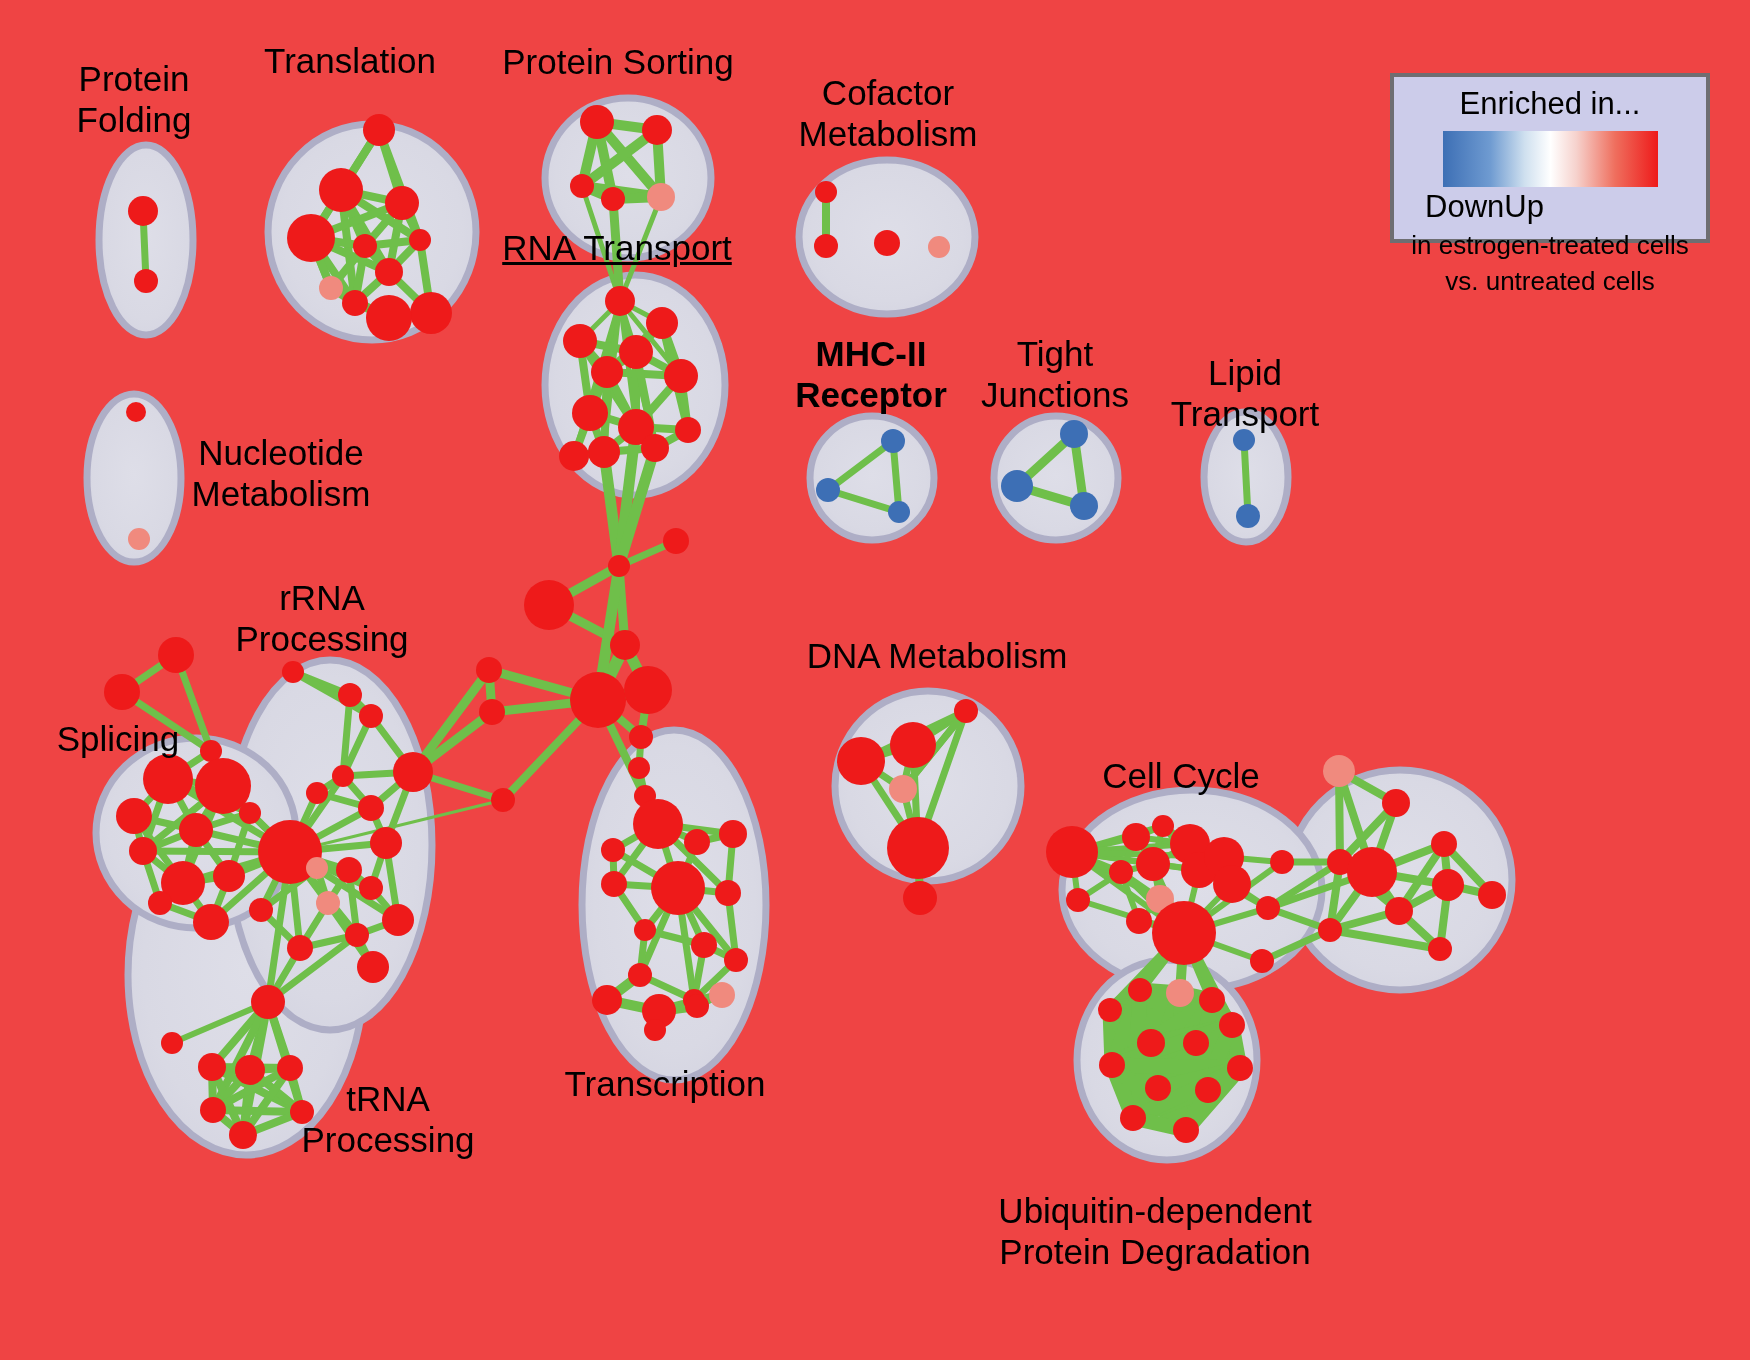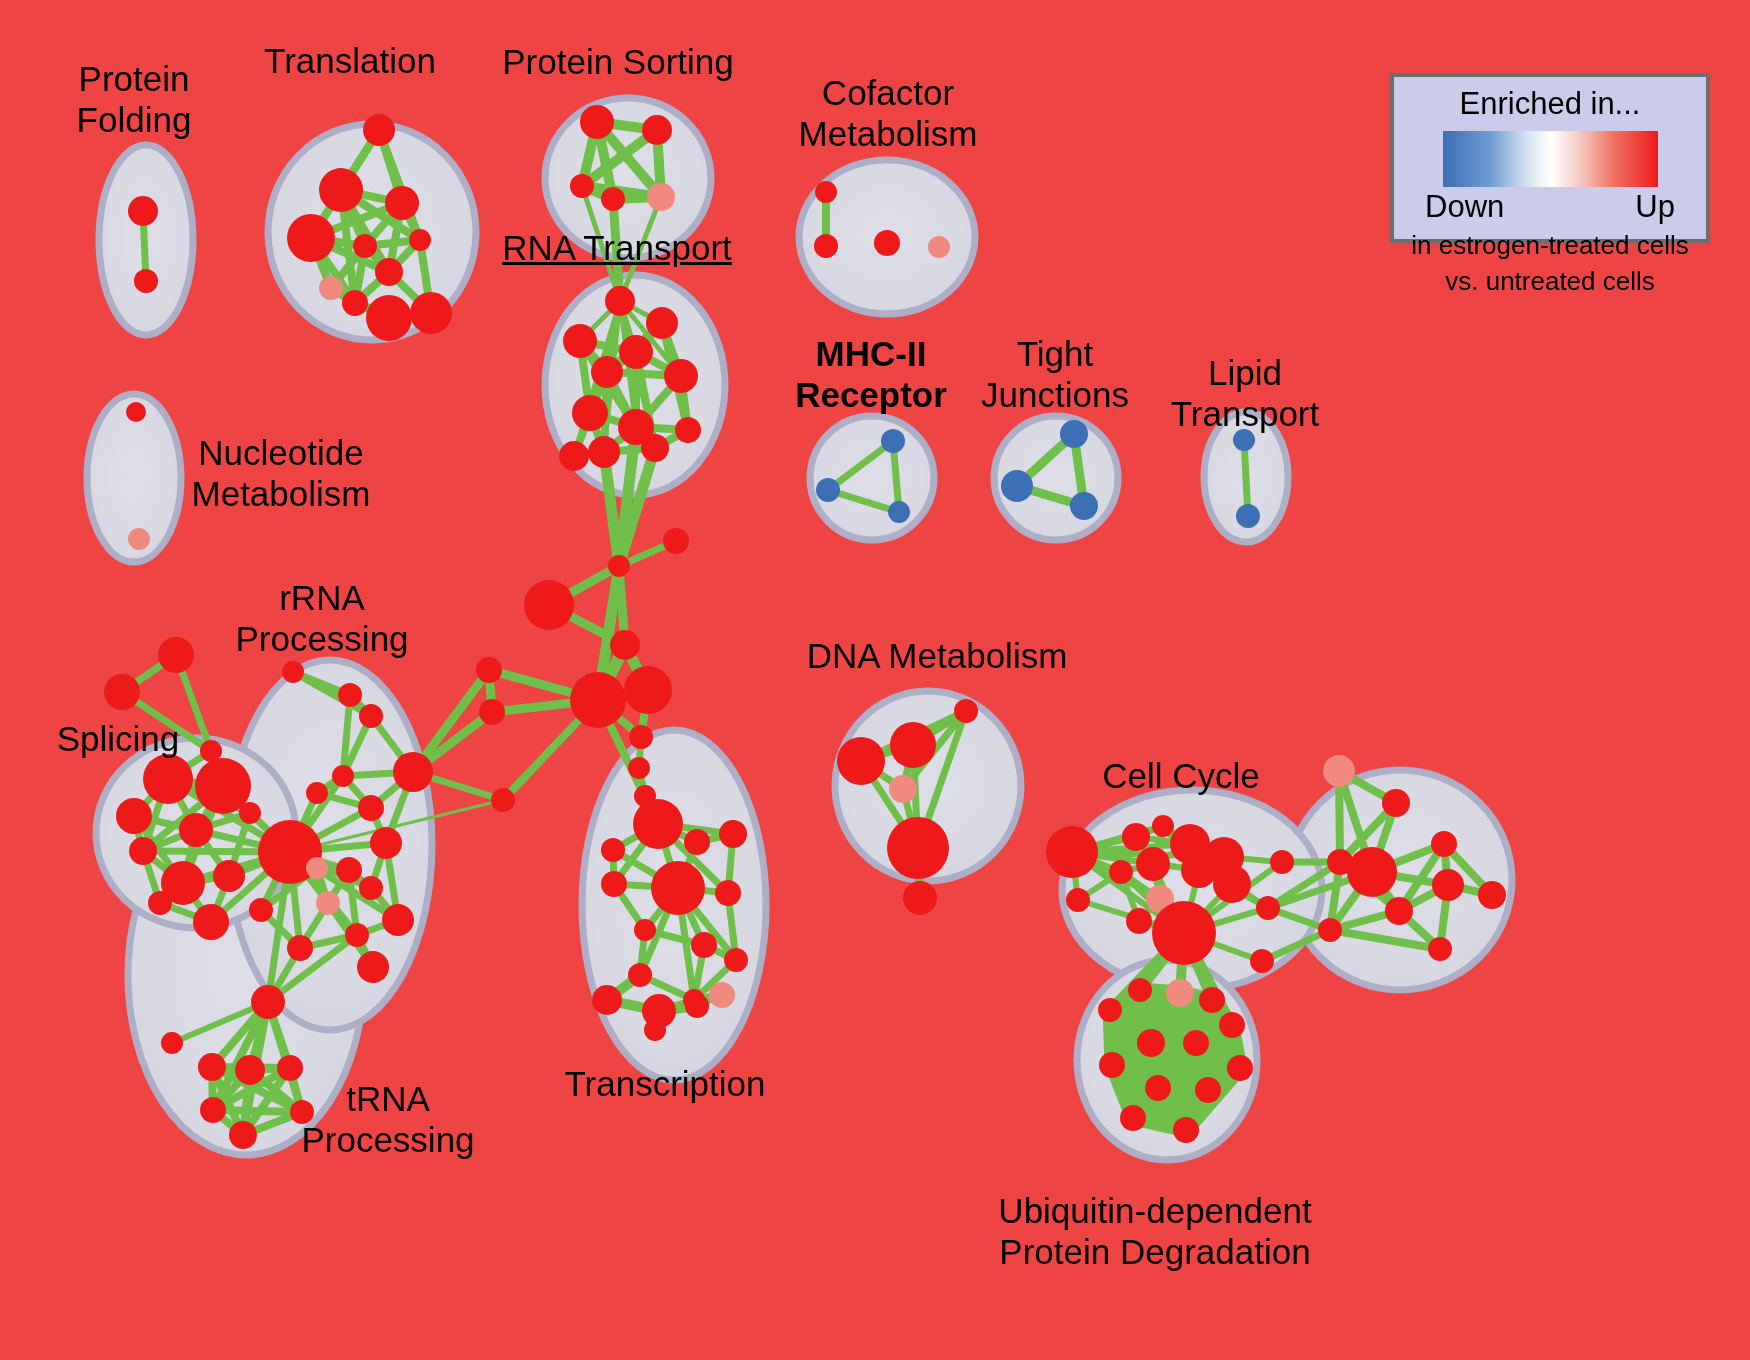--- a/index.html
+++ b/index.html
@@ -51,21 +51,20 @@
     color: #000;
   }
   #legend-bar {
     margin: 9px auto 2px auto;
     width: 215px;
     height: 56px;
     background: linear-gradient(to right, #3d6fb5 0%, #6f9bd1 22%, #cfe0ef 38%, #ffffff 50%, #f6d2cd 62%, #ef6f5e 80%, #ee1a1a 100%);
   }
   #legend-ends {
     display: flex;
-    justify-content: space-between;
     width: 250px;
     margin: 0 auto;
     font-size: 31px;
     color: #000;
   }
   #legend-sub {
     font-size: 26px;
     line-height: 36px;
     color: #000;
     margin-top: 2px;

